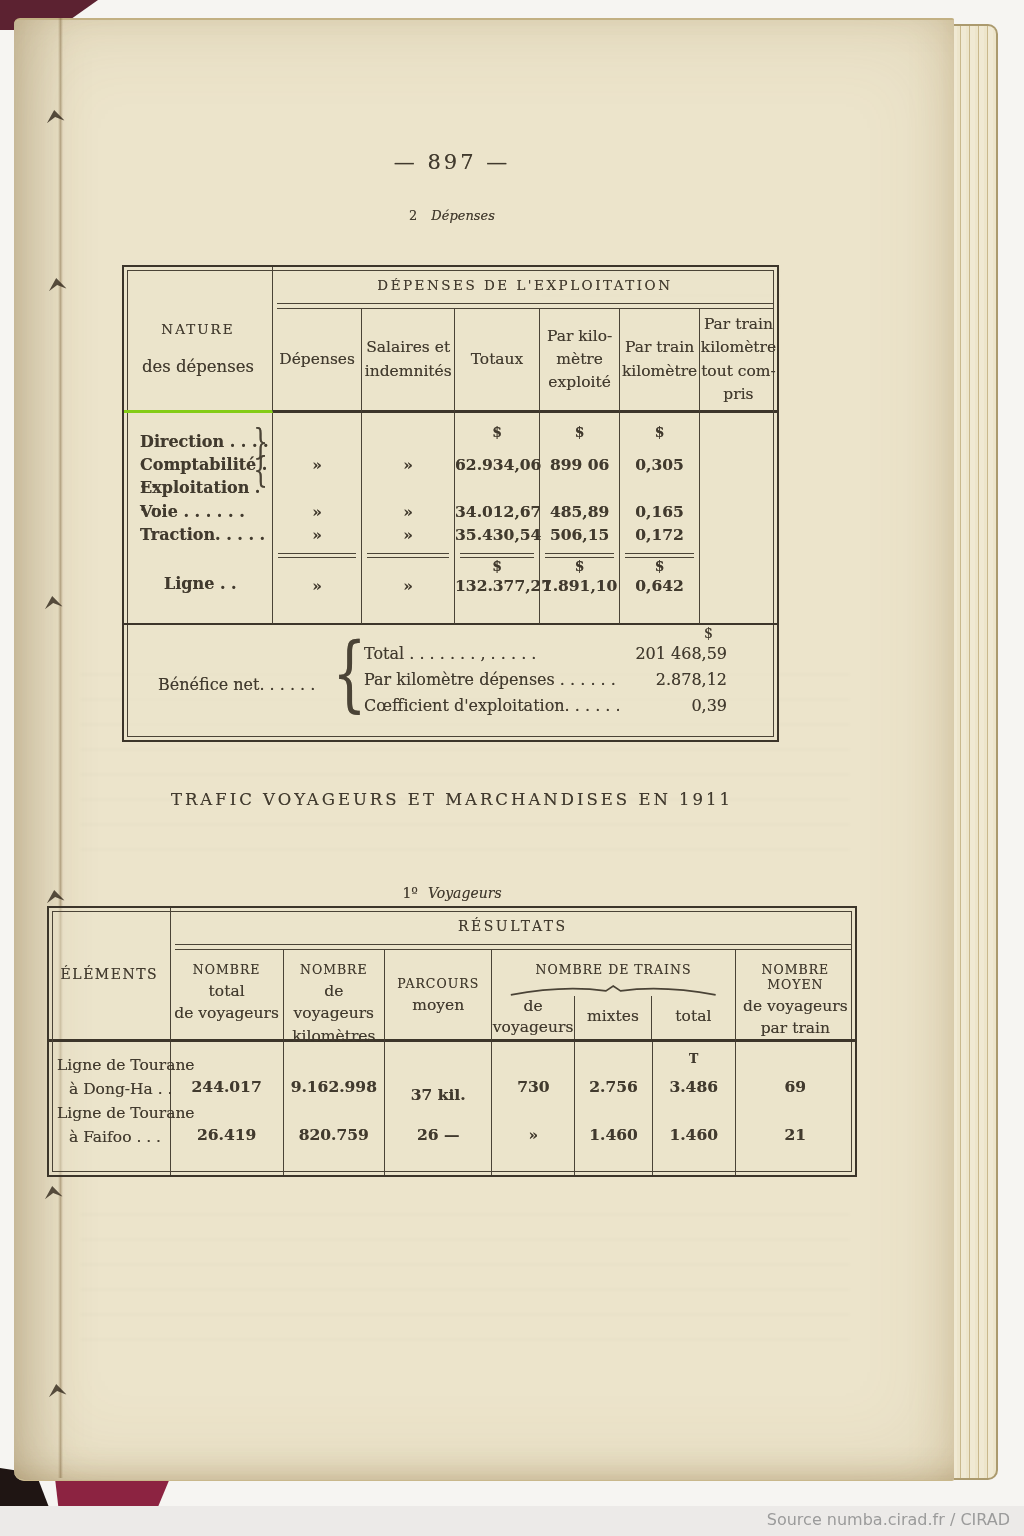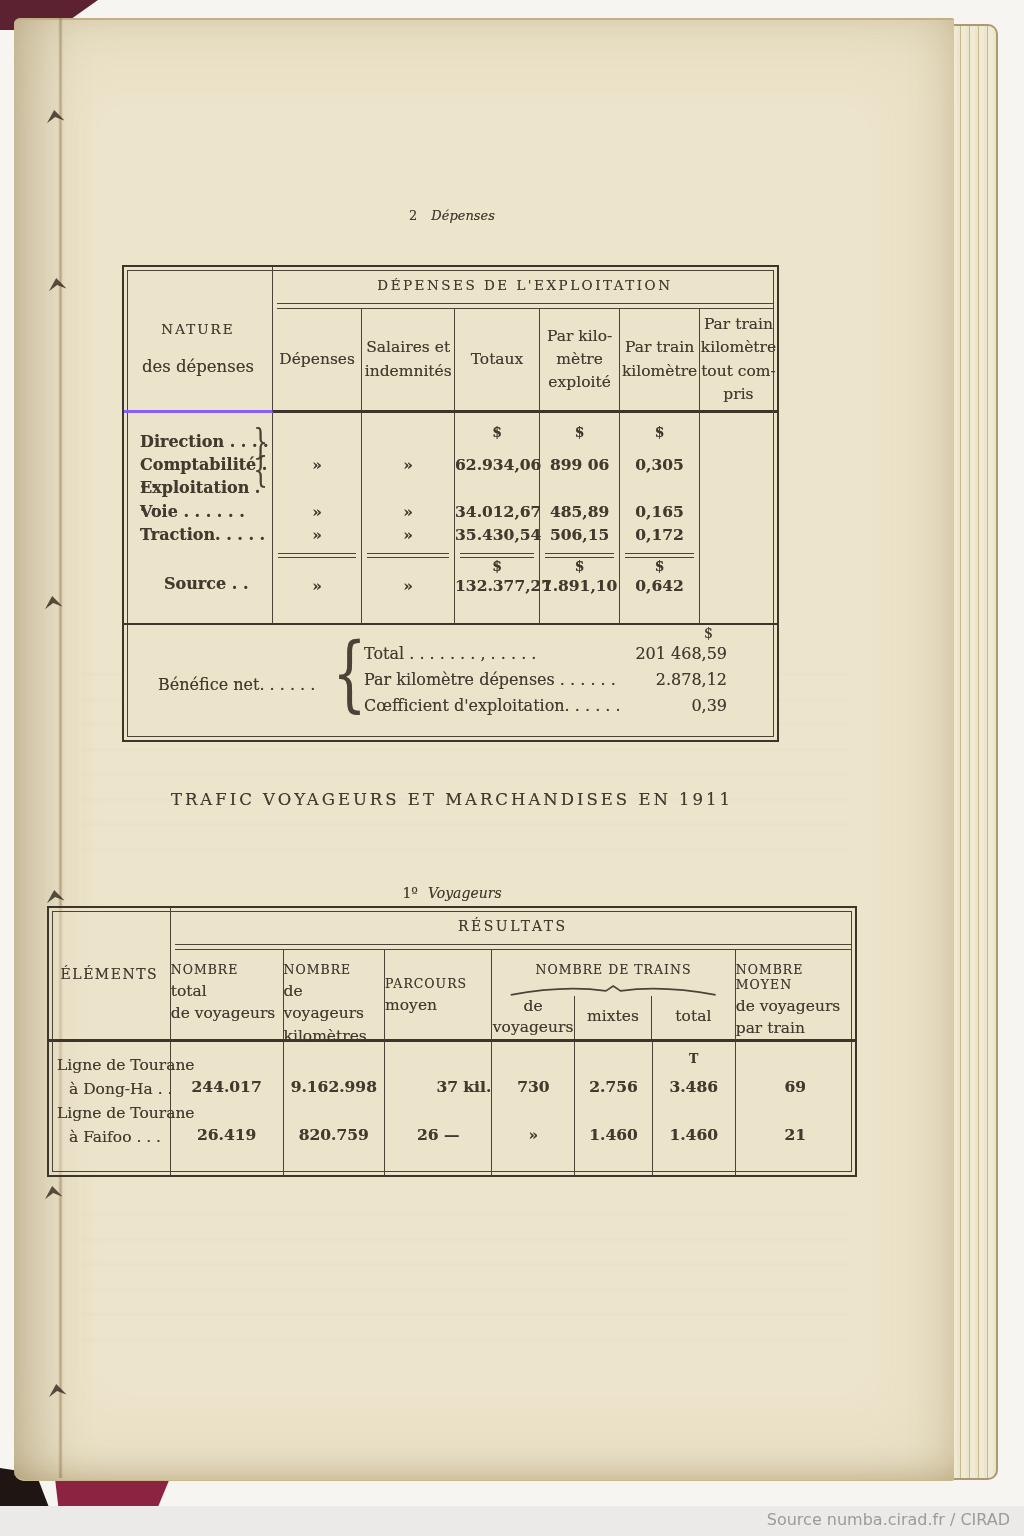--- a/index.html
+++ b/index.html
@@ -42,21 +42,21 @@
   .cap{letter-spacing:1.5px;}
   .pre{white-space:pre-line;}
   .vr{border-right:1.5px solid #4a4336;}
   .dblrule{border-top:1px solid #4a4336;border-bottom:1px solid #4a4336;height:4px;margin:0 4px;}
 
   
   .t1{left:122px;top:265px;width:653px;height:473px;}
   .t1-grid{display:grid;width:100%;height:100%;
     grid-template-columns:22.8fr 13.7fr 14.2fr 13fr 12.3fr 12.2fr 11.8fr;
     grid-template-rows:36px 6px 104px 212px 1fr;}
-  .t1-nature{grid-column:1;grid-row:1/4;position:relative;border-right:1.5px solid #4a4336;border-bottom:3px solid #8b5cf6;}
+  .t1-nature{grid-column:1;grid-row:1/4;position:relative;border-right:1.5px solid #4a4336;border-bottom:3px solid #84cc16;}
   .t1-nature .l1{position:absolute;top:54px;left:0;right:0;text-align:center;font-size:13.5px;letter-spacing:2px;}
   .t1-nature .l2{position:absolute;top:90px;left:0;right:0;text-align:center;font-size:16.5px;}
   .t1-span{grid-column:2/8;grid-row:1;display:flex;align-items:center;justify-content:center;font-size:13.5px;letter-spacing:2.5px;}
   .t1-dbl{grid-column:2/8;grid-row:2;}
   .t1-h{grid-row:3;display:flex;align-items:center;justify-content:center;text-align:center;
     font-size:15.5px;line-height:1.5;border-bottom:3px solid #3c352a;}
   .dc{grid-row:4;position:relative;border-bottom:2px solid #3c352a;font-size:15.5px;}
   .ln{position:absolute;left:0;right:0;text-align:center;line-height:1.1;font-weight:bold;}
   .lab{text-align:left;left:16px;right:2px;font-size:16px;}
   .brace{position:absolute;right:2px;font-size:30px;font-weight:300;line-height:1;transform:scaleY(1.15) scaleX(.75);color:#4a4336;}
@@ -73,21 +73,21 @@
 
   
   .t2{left:47px;top:906px;width:806px;height:267px;}
   .t2-grid{display:grid;width:100%;height:100%;
     grid-template-columns:15.1fr 14fr 12.6fr 13.3fr 10.3fr 9.6fr 10.3fr 14.8fr;
     grid-template-rows:36px 6px 92px 1fr;}
   .t2-el{grid-column:1;grid-row:1/4;display:flex;align-items:center;justify-content:center;
     font-size:14px;letter-spacing:1.5px;border-right:1.5px solid #4a4336;border-bottom:3px solid #3c352a;}
   .t2-span{grid-column:2/9;grid-row:1;display:flex;align-items:center;justify-content:center;font-size:14px;letter-spacing:2.5px;}
   .t2-dbl{grid-column:2/9;grid-row:2;}
-  .t2-h{grid-row:3;position:relative;padding-top:12px;border-bottom:3px solid #3c352a;}
+  .t2-h{grid-row:3;position:relative;text-align:center;padding-top:12px;border-bottom:3px solid #3c352a;}
   .t2-h .hcap{display:block;font-size:12.5px;letter-spacing:1px;margin-bottom:3px;}
   .t2-h .hsub{display:block;font-size:15.5px;line-height:1.45;}
   .t2-group{grid-column:5/8;grid-row:3;display:flex;flex-direction:column;padding-top:0;border-bottom:3px solid #3c352a;}
   .t2-group .gt{text-align:center;font-size:12.5px;letter-spacing:1px;padding-top:12px;height:20px;}
   .t2-group svg{display:block;width:86%;height:12px;margin:2px auto 0;}
   .t2-subs{flex:1;display:grid;grid-template-columns:10.3fr 9.6fr 10.3fr;}
   .t2-sub{display:flex;align-items:center;justify-content:center;text-align:center;font-size:15.5px;line-height:1.4;}
   .d2{grid-row:4;position:relative;font-size:15.5px;}
   .d2 .lab2{position:absolute;left:8px;right:0;text-align:left;font-size:15.5px;white-space:nowrap;}
   .tmark{font-size:12.5px;}
@@ -111,20 +111,21 @@
   <div class="stitch" style="left:46px;top:110px;"></div>
   <div class="stitch" style="left:48px;top:278px;"></div>
   <div class="stitch" style="left:44px;top:596px;"></div>
   <div class="stitch" style="left:46px;top:890px;"></div>
   <div class="stitch" style="left:44px;top:1186px;"></div>
   <div class="stitch" style="left:48px;top:1384px;"></div>
   <div class="ghost" style="left:540px;top:246px;width:240px;height:52px;"></div>
   <div class="ghost" style="left:80px;top:650px;width:770px;height:214px;"></div>
   <div class="ghost" style="left:80px;top:1190px;width:770px;height:150px;"></div>
 
+  <div class="center-strip pageno ink">— 897 —</div>
   <div class="center-strip sect ink">
     <span>2</span><span class="it">Dépenses</span>
   </div>
 
   <div class="dbox t1">
     <div class="t1-grid">
       <div class="t1-nature ink">
         <span class="l1 cap">NATURE</span>
         <span class="l2">des dépenses</span>
       </div>
@@ -146,21 +147,21 @@
 kilomètre
 tout com-
 pris</div>
 
       <div class="dc vr ink" style="grid-column:1;">
         <span class="ln lab" style="top:20px;">Direction  .  .  .  .</span>
         <span class="ln lab" style="top:43px;">Comptabilité .  .  .</span>
         <span class="ln lab" style="top:66px;">Exploitation  .  .  .</span>
         <span class="ln lab" style="top:90px;">Voie  .  .  .  .  .  .</span>
         <span class="ln lab" style="top:113px;">Traction.  .  .  .  .</span>
-        <span class="ln lab" style="top:162px;left:40px;">Source    .    .</span>
+        <span class="ln lab" style="top:162px;left:40px;">Ligne    .    .</span>
         <span class="brace" style="top:14px;">}</span>
         <span class="brace" style="top:42px;">{</span>
       </div>
 
       <div class="dc vr ink" style="grid-column:2;">
         <span class="ln" style="top:43px;">»</span>
         <span class="ln" style="top:90px;">»</span>
         <span class="ln" style="top:113px;">»</span>
         <div class="prule"></div>
         <span class="ln" style="top:164px;">»</span>
@@ -281,21 +282,21 @@
       </div>
       <div class="d2 vr ink" style="grid-column:2;">
         <span class="ln" style="top:36px;">244.017</span>
         <span class="ln" style="top:84px;">26.419</span>
       </div>
       <div class="d2 vr ink" style="grid-column:3;">
         <span class="ln" style="top:36px;">9.162.998</span>
         <span class="ln" style="top:84px;">820.759</span>
       </div>
       <div class="d2 vr ink" style="grid-column:4;">
-        <span class="ln" style="top:36px;text-align:right;">37 kil.</span>
+        <span class="ln" style="top:44px;">37 kil.</span>
         <span class="ln" style="top:84px;">26 —</span>
       </div>
       <div class="d2 vr ink" style="grid-column:5;">
         <span class="ln" style="top:36px;">730</span>
         <span class="ln" style="top:84px;">»</span>
       </div>
       <div class="d2 vr ink" style="grid-column:6;">
         <span class="ln" style="top:36px;">2.756</span>
         <span class="ln" style="top:84px;">1.460</span>
       </div>

